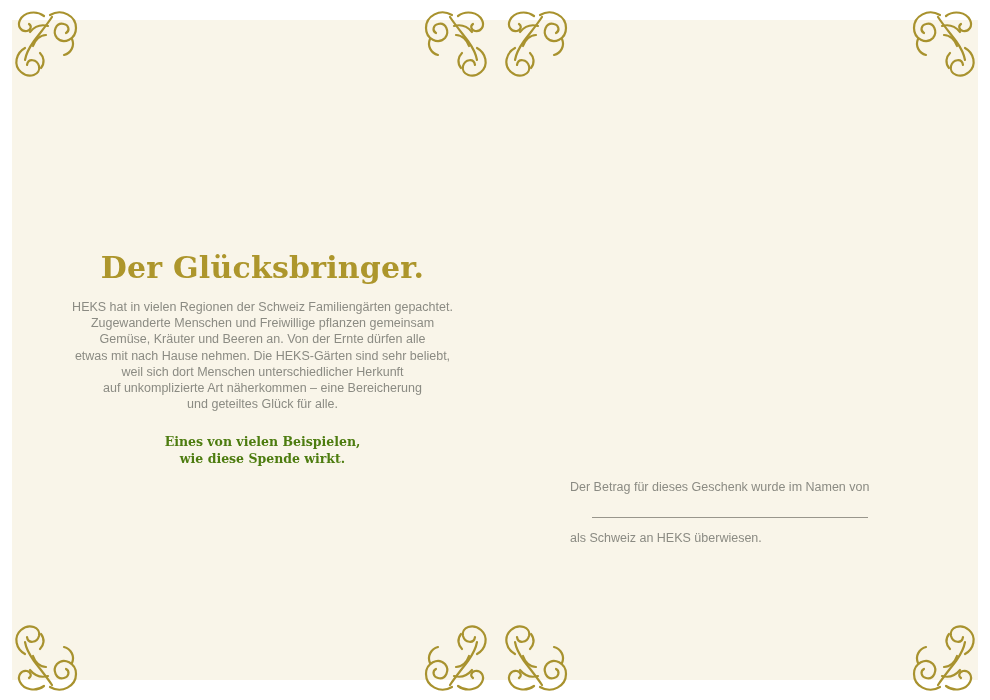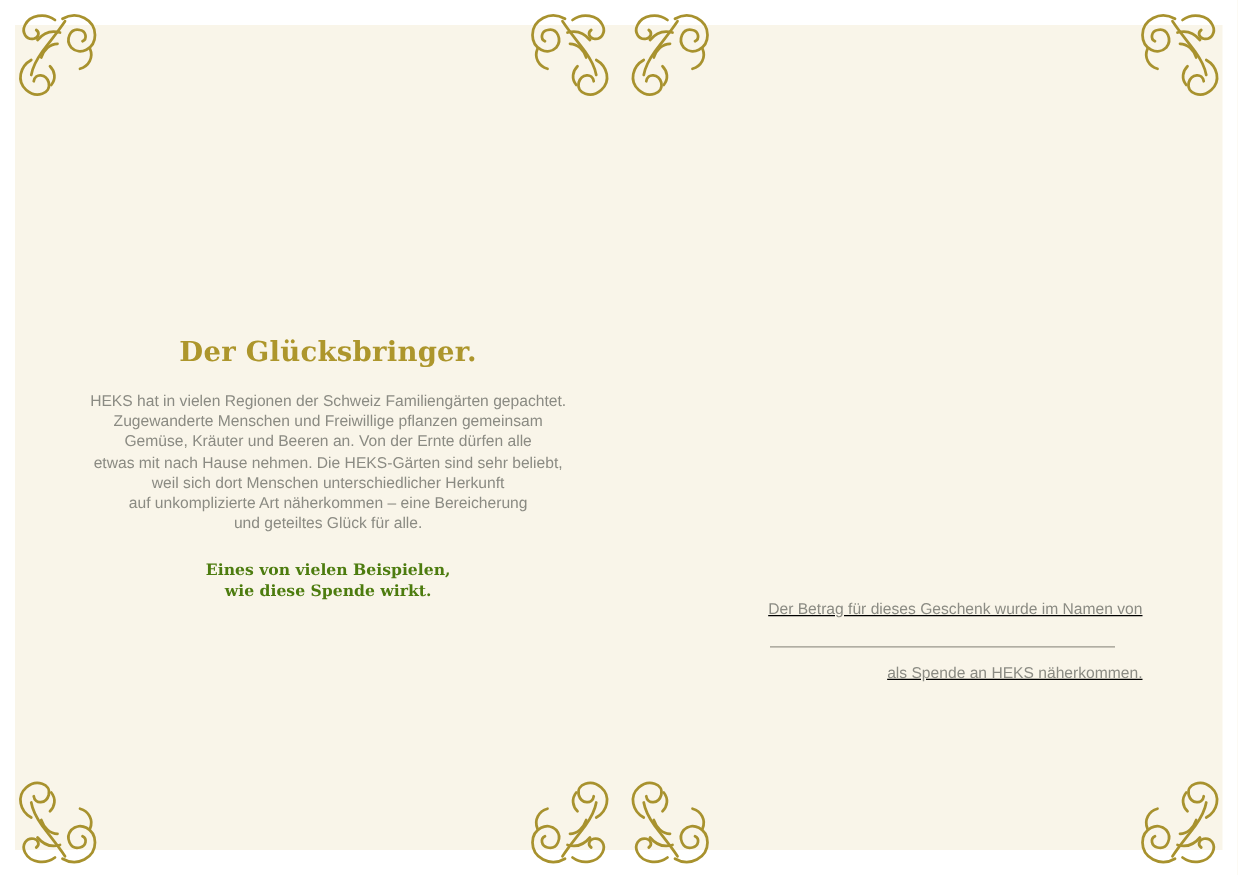--- a/index.html
+++ b/index.html
@@ -40,24 +40,24 @@
   .o-br2 { left: 908px; top: 622px; }
 
   
   .left-block {
     position: absolute;
     left: 55px; top: 253px;
     width: 415px;
     text-align: center;
   }
   .card-title {
-    margin: 14px;
+    margin: 0;
     font-family: "DejaVu Serif", serif;
     font-weight: bold;
-    font-size: 22px;
+    font-size: 30px;
     line-height: 30px;
     letter-spacing: 0.2px;
     color: #ad962c;
   }
   .body-par {
     margin: 16px 0 0 0;
     font-size: 12.5px;
     line-height: 16.2px;
     color: #8b8b83;
     white-space: pre-line;
@@ -69,24 +69,23 @@
     font-weight: bold;
     font-size: 12.5px;
     line-height: 16.5px;
     color: #4d7c0f;
     white-space: pre-line;
   }
 
   
   .right-block {
     position: absolute;
-    left: 594px; top: 480px;
+    left: 570px; top: 480px;
     width: 320px;
-    text-align: right;
-    text-decoration: underline;
+    text-align: left;
   }
   .donation-text {
     margin: 0;
     font-size: 12.5px;
     line-height: 15px;
     color: #8b8b83;
     white-space: nowrap;
   }
   .sign-line {
     width: 276px;
@@ -168,16 +167,16 @@
 weil sich dort Menschen unterschiedlicher Herkunft
 auf unkomplizierte Art näherkommen – eine Bereicherung
 und geteiltes Glück für alle.</p>
     <p class="highlight">Eines von vielen Beispielen,
 wie diese Spende wirkt.</p>
   </div>
 
   <div class="right-block">
     <p class="donation-text">Der Betrag für dieses Geschenk wurde im Namen von</p>
     <div class="sign-line"></div>
-    <p class="donation-text donation-closing">als Spende an HEKS näherkommen.</p>
+    <p class="donation-text donation-closing">als Schweiz an HEKS überwiesen.</p>
   </div>
 
 </div>
 
 </body></html>

